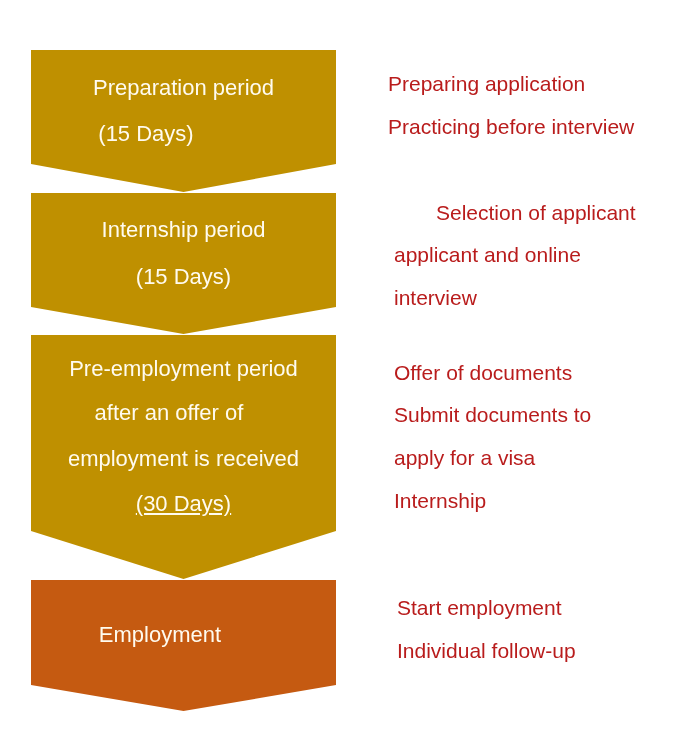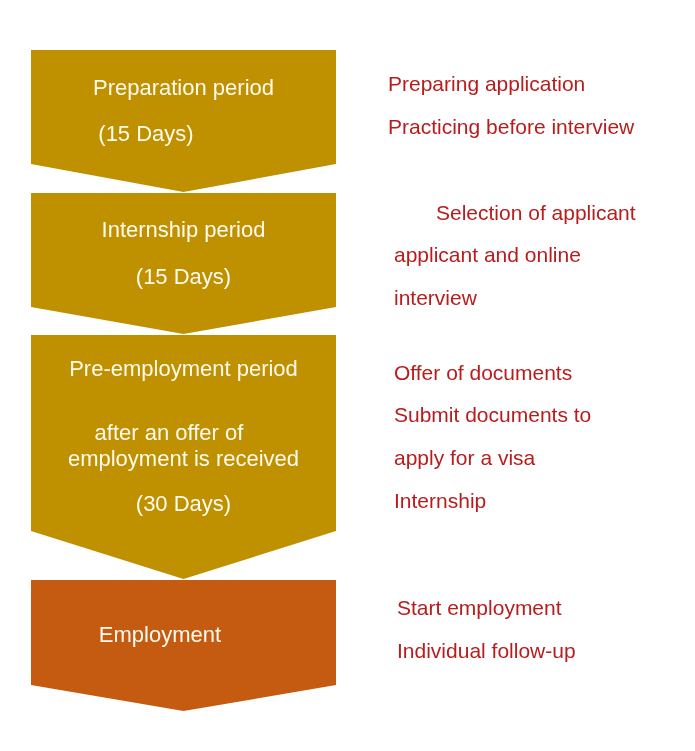--- a/index.html
+++ b/index.html
@@ -53,23 +53,23 @@
     <div class="line label-line" style="left:31px; width:230px; top:119px;">(15 Days)</div>
   </div>
 
   <div>
     <div class="line label-line" style="left:31px; width:305px; top:215px;">Internship period</div>
     <div class="line label-line" style="left:31px; width:305px; top:262px;">(15 Days)</div>
   </div>
 
   <div>
     <div class="line label-line" style="left:31px; width:305px; top:354px;">Pre-employment period</div>
-    <div class="line label-line" style="left:31px; width:276px; top:398px;margin-top:20px;">after an offer of</div>
+    <div class="line label-line" style="left:31px; width:276px; top:398px;">after an offer of</div>
     <div class="line label-line" style="left:31px; width:305px; top:444px;">employment is received</div>
-    <div class="line label-line" style="left:31px; width:305px; top:489px;">(30 Days)</div>
+    <div class="line label-line" style="left:31px; width:305px; top:489px;text-decoration:underline;">(30 Days)</div>
   </div>
 
   <div>
     <div class="line label-line" style="left:31px; width:258px; top:620px;">Employment</div>
   </div>
 
   <div>
     <div class="line desc-line" style="left:388px; top:69px;">Preparing application</div>
     <div class="line desc-line" style="left:388px; top:112px;">Practicing before interview</div>
   </div>

